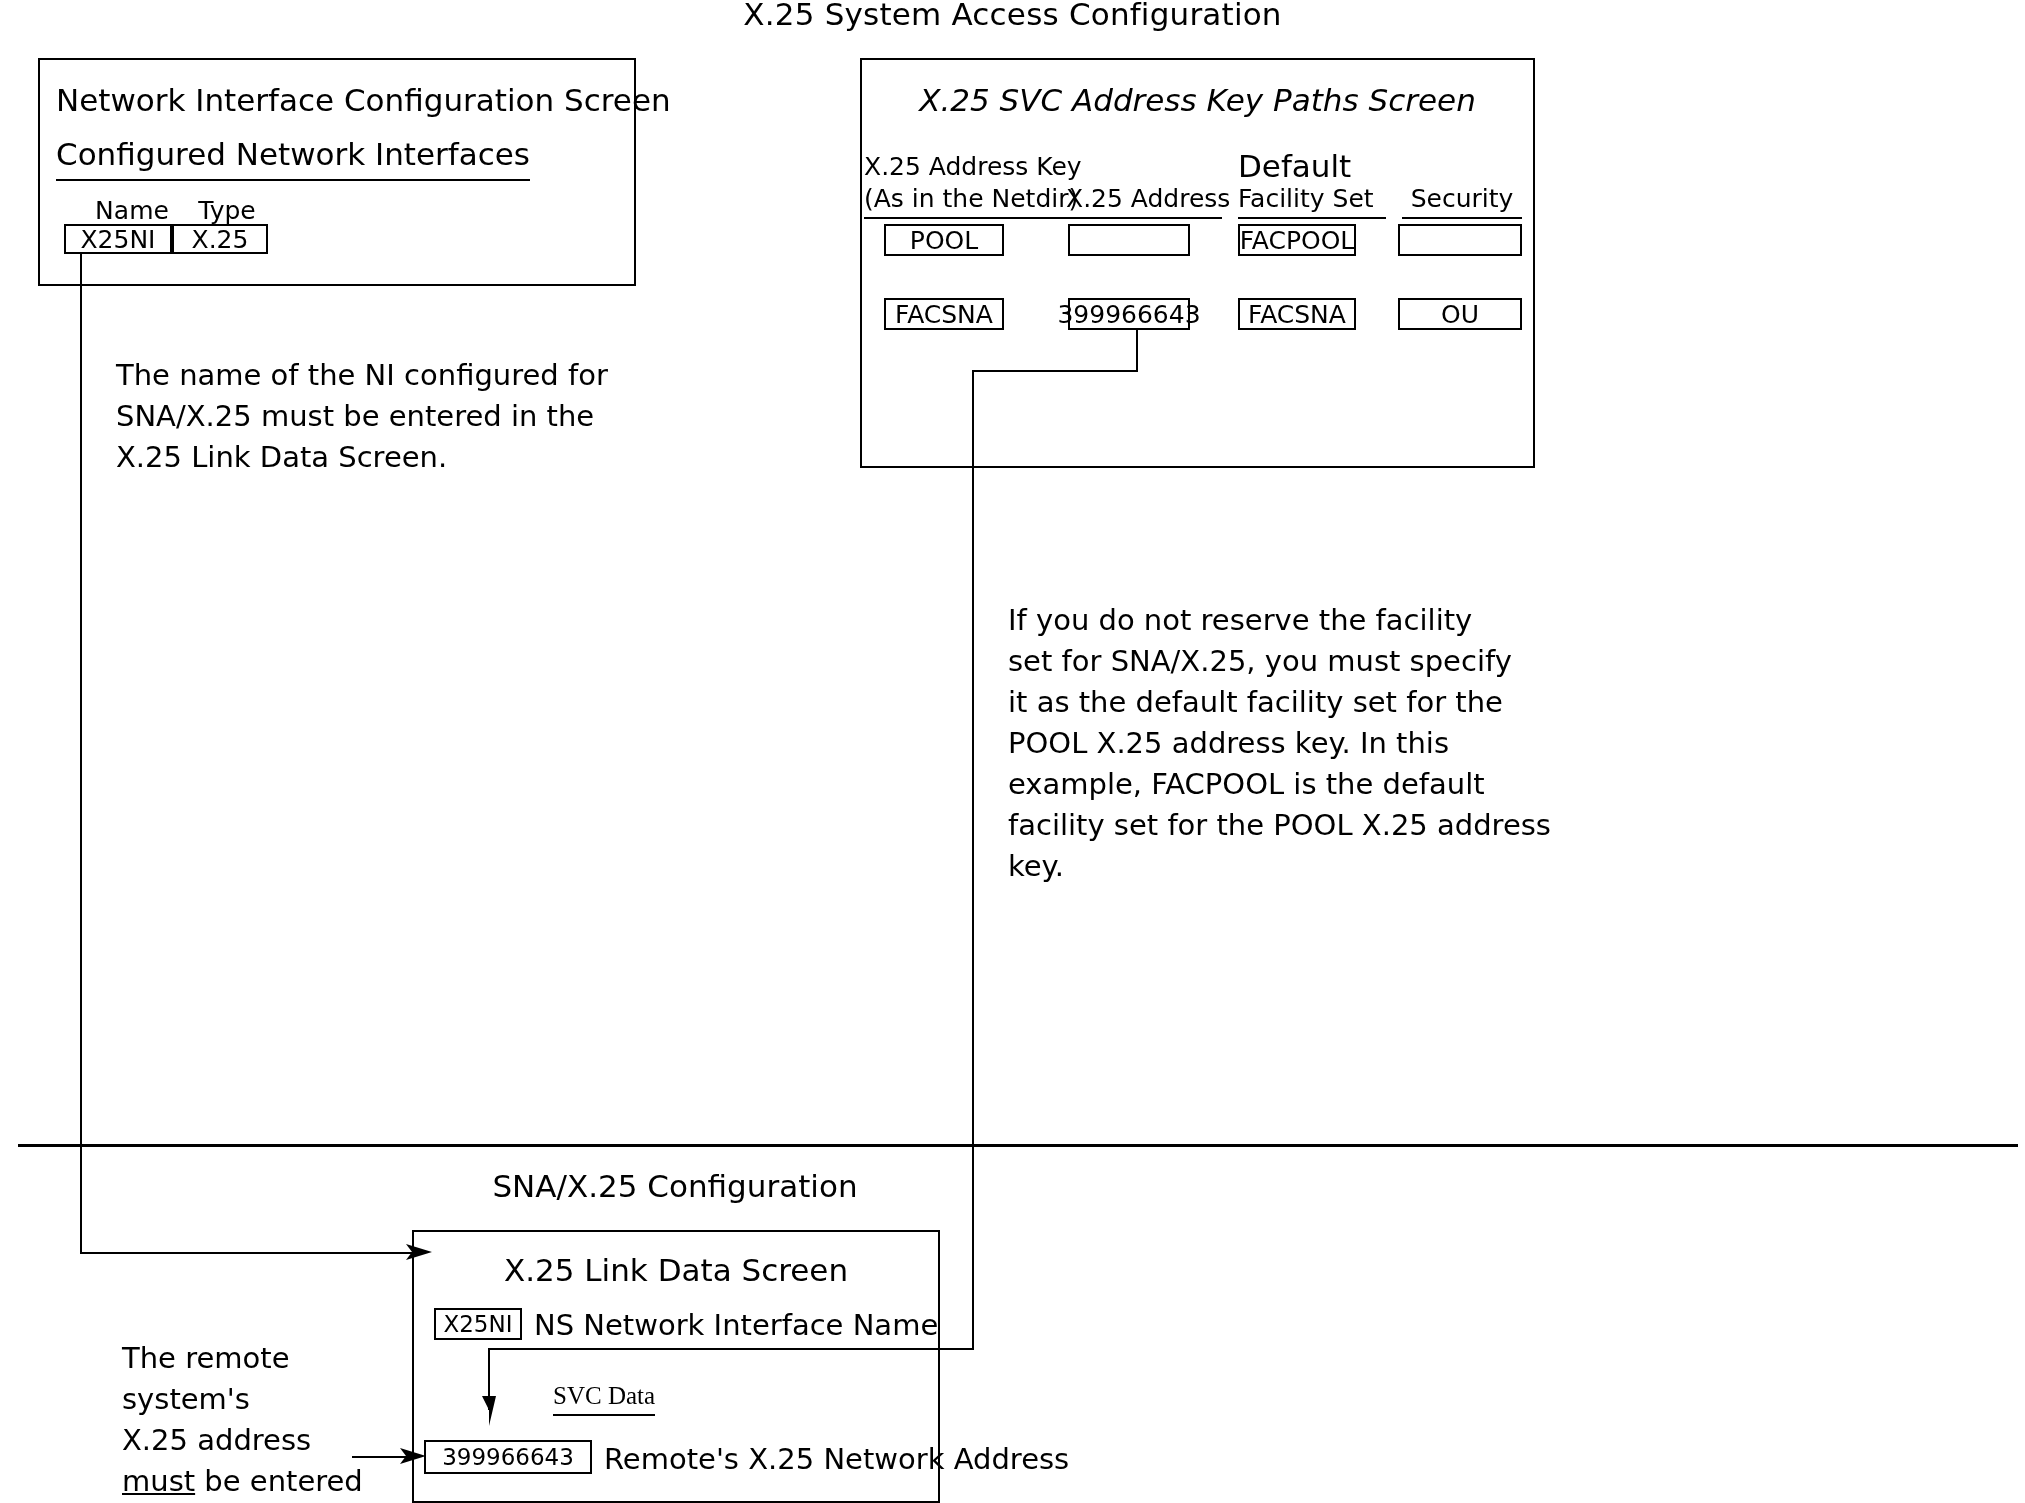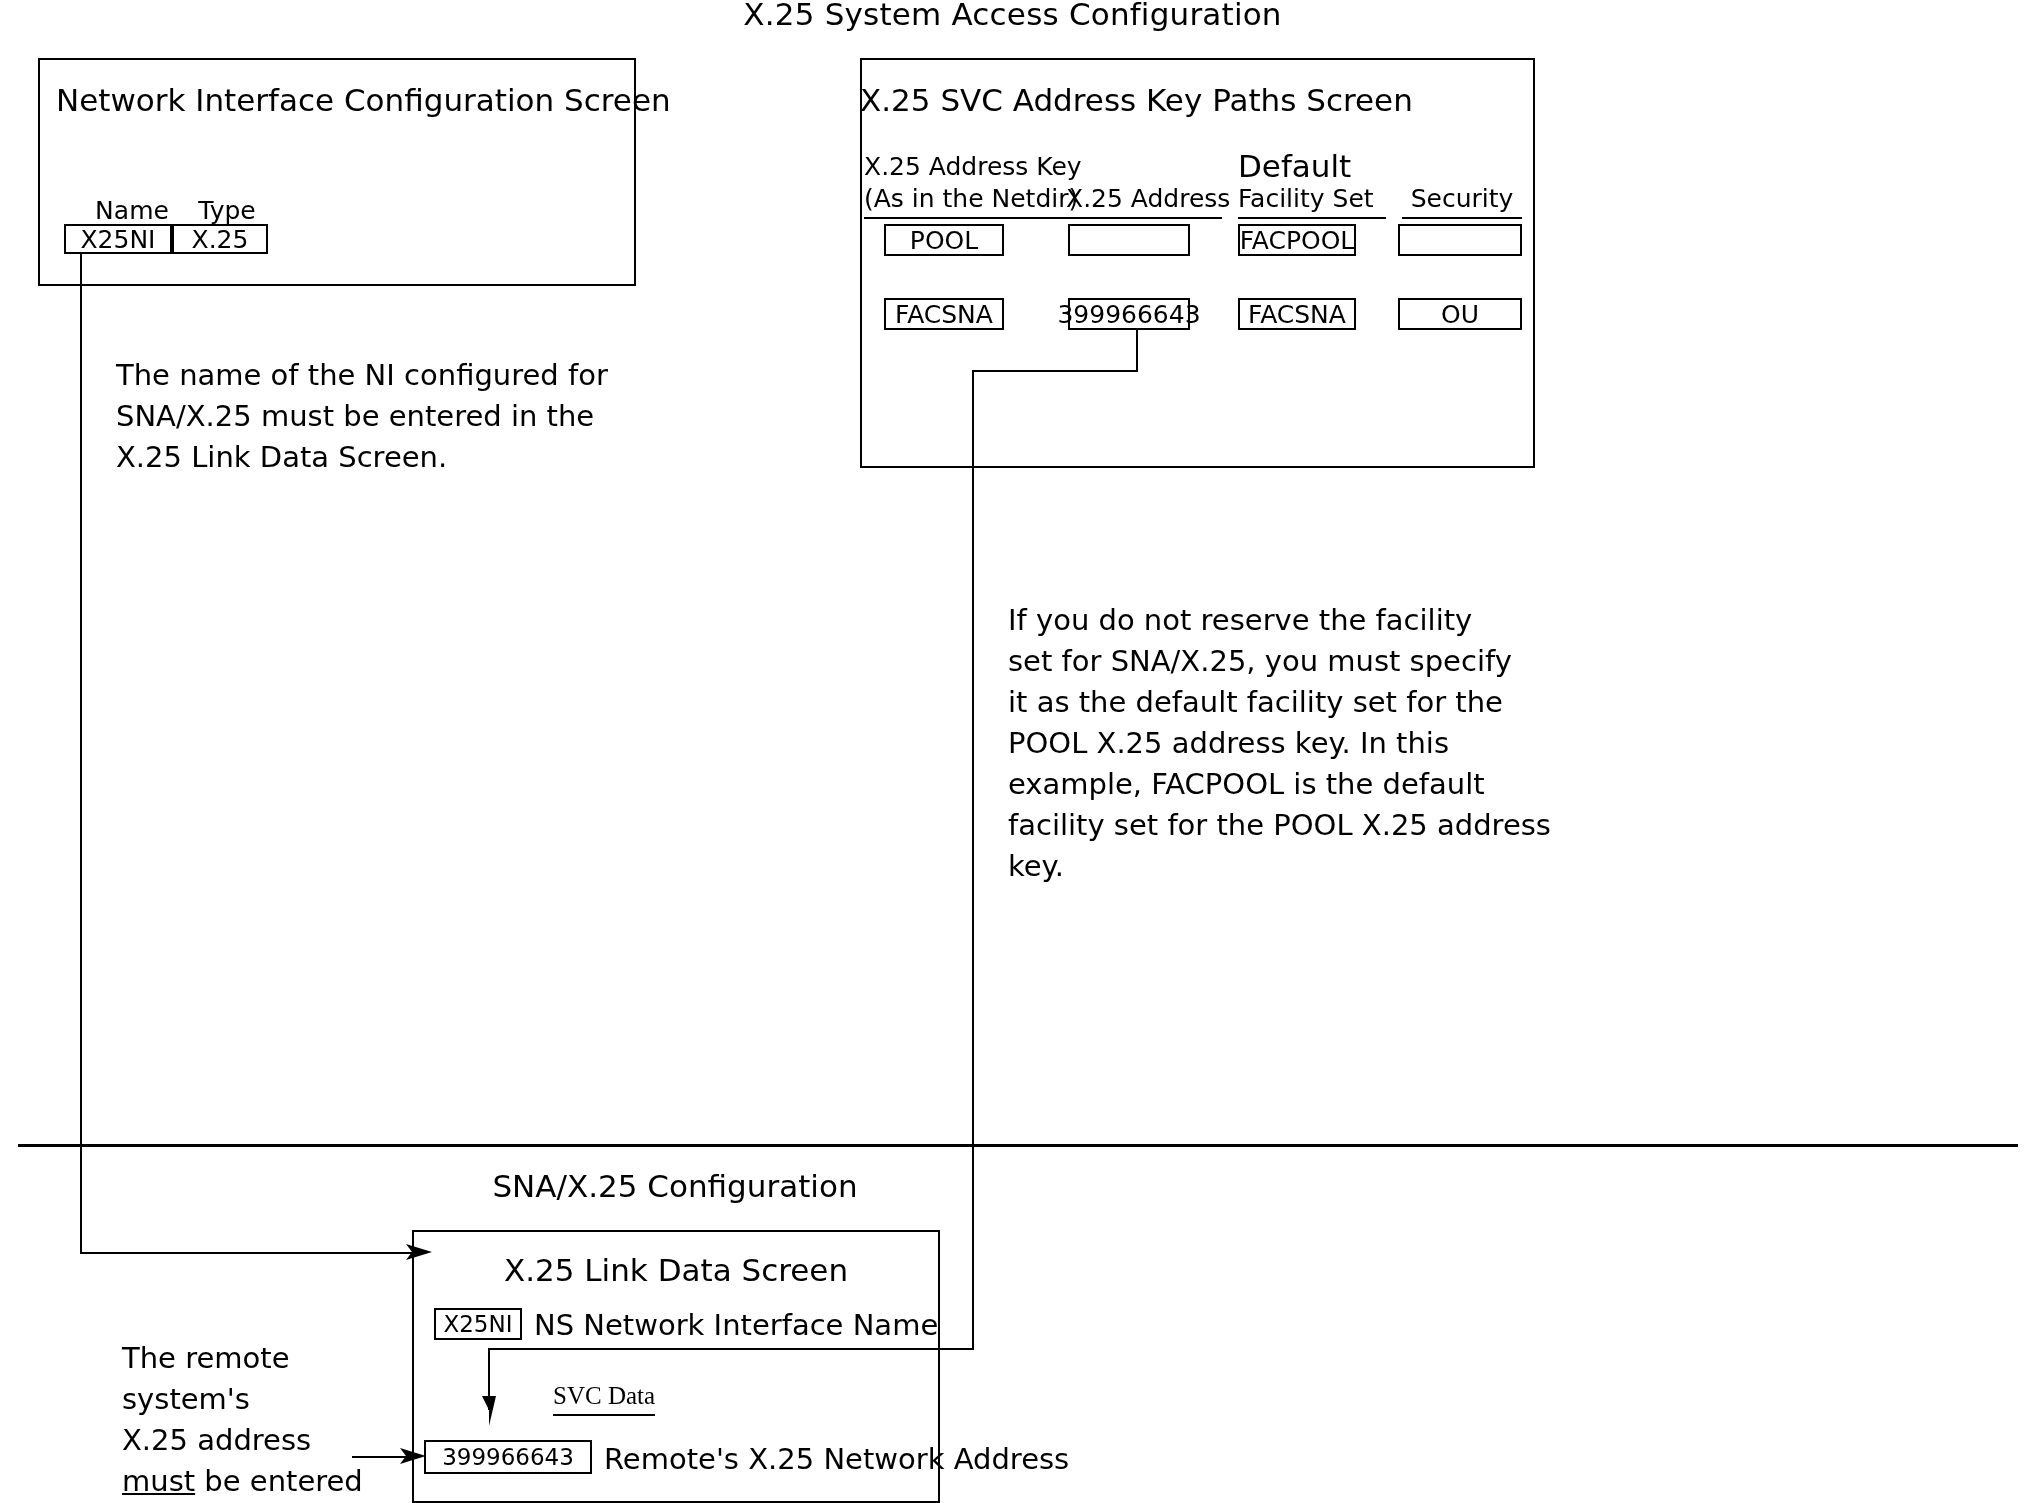--- a/index.html
+++ b/index.html
@@ -96,41 +96,42 @@
 <body>
 
 <div id="canvas">
 
   <div class="abs diagram-title">X.25 System Access Configuration</div>
 
   <div class="abs panel" style="left:38px; top:58px; width:598px; height:228px;"></div>
 
   <div class="abs panel-title" style="left:56px; top:82px;">Network Interface Configuration Screen</div>
 
+  <div class="abs panel-subtitle" style="left:56px; top:136px;">Configured Network Interfaces</div>
 
   <div class="abs col-head" style="left:78px; top:196px; width:108px; text-align:center;">Name</div>
   <div class="abs col-head" style="left:186px; top:196px; width:82px; text-align:center;">Type</div>
 
   <div class="abs vbox" style="left:64px; top:224px; width:108px; height:30px;">X25NI</div>
   <div class="abs vbox" style="left:172px; top:224px; width:96px; height:30px;">X.25</div>
 
   <div class="abs note" style="left:116px; top:322px; width:560px;margin-top:33px;">The name of the NI configured for
 SNA/X.25 must be entered in the
 X.25 Link Data Screen.</div>
 
   <div class="abs vline" style="left:80px; top:254px; height:1000px;"></div>
   <div class="abs hline" style="left:80px; top:1252px; width:340px;"></div>
 
   <svg class="abs" style="left:406px; top:1238px;" width="30" height="28" viewBox="0 0 30 28">
     <polygon points="0,6 26,14 0,22 6,14" fill="#000"></polygon>
   </svg>
 
   <div class="abs panel" style="left:860px; top:58px; width:675px; height:410px;"></div>
 
-  <div class="abs panel-title" style="left:860px; top:82px; width:675px; ">X.25 SVC Address Key Paths Screen</div>
+  <div class="abs panel-title" style="left:860px; top:82px; width:675px; text-align:center;font-style:italic;">X.25 SVC Address Key Paths Screen</div>
 
   <div class="abs col-head" style="left:864px; top:152px;">X.25 Address Key</div>
   <div class="abs col-head-ul" style="left:864px; top:184px; width:212px;">(As in the Netdir)</div>
 
   <div class="abs col-head-ul" style="left:1066px; top:184px; width:156px; text-align:center;">X.25 Address</div>
 
   <div class="abs col-head" style="left:1238px; top:148px; font-size:31px;">Default</div>
   <div class="abs col-head-ul" style="left:1238px; top:184px; width:148px;">Facility Set</div>
 
   <div class="abs col-head-ul" style="left:1402px; top:184px; width:120px; text-align:center;">Security</div>

